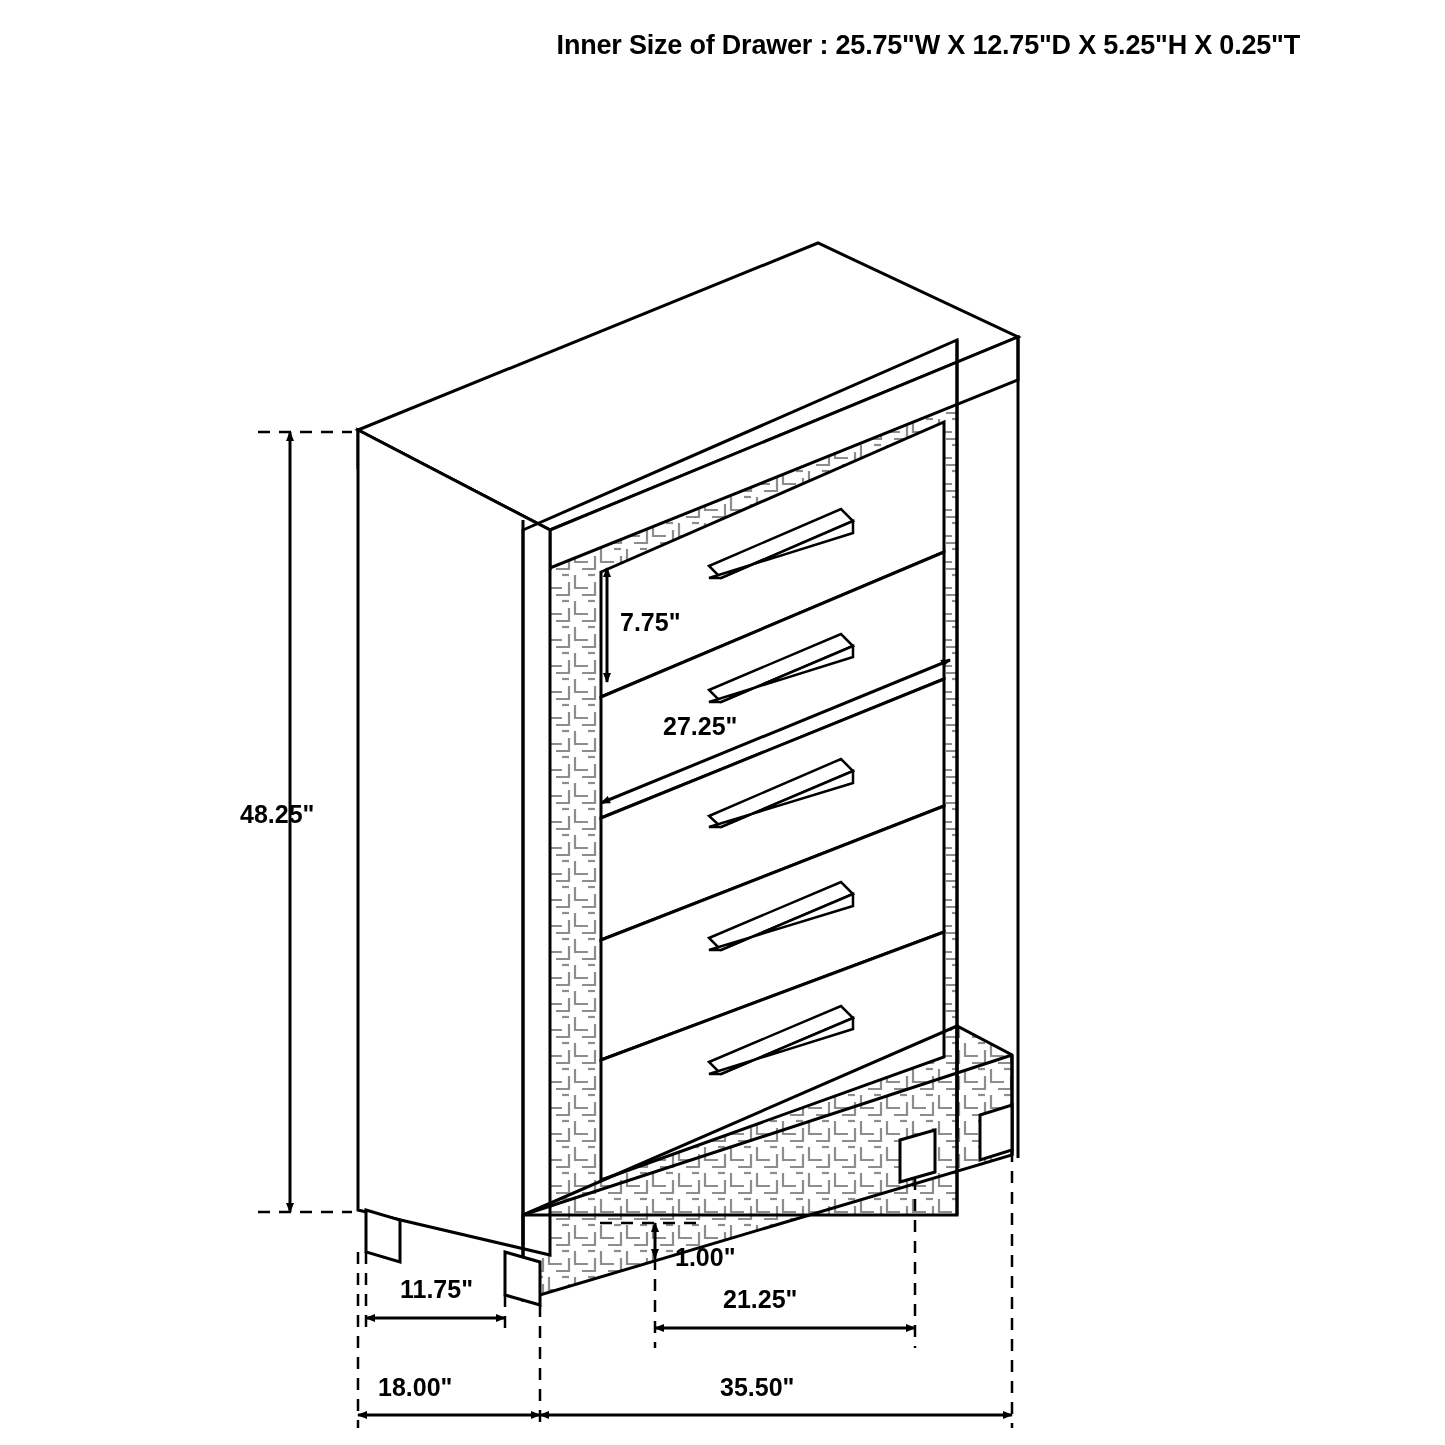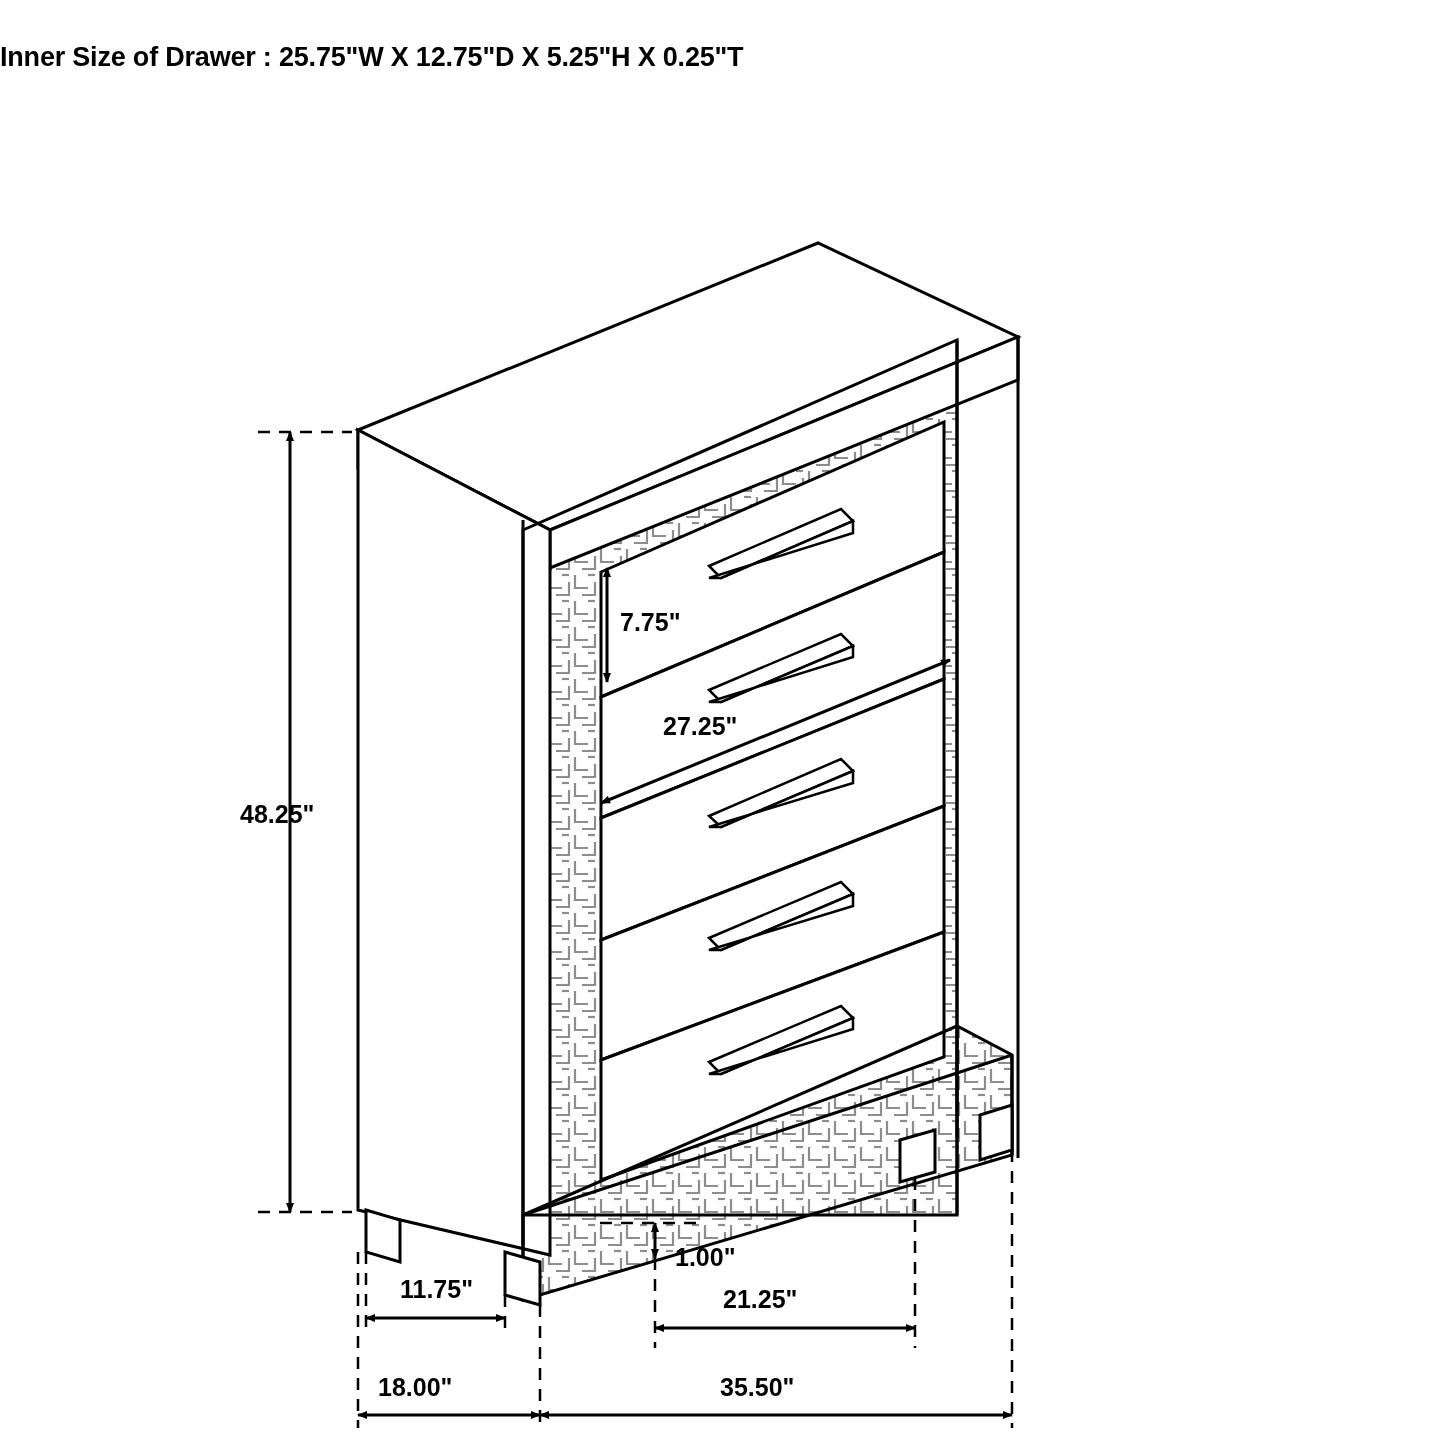--- a/index.html
+++ b/index.html
@@ -17,24 +17,24 @@
   }
   #diagram-root {
     position: absolute;
     left: 0;
     top: 0;
     width: 1445px;
     height: 1445px;
   }
   .title {
     position: absolute;
-    top: 42px;
+    top: 30px;
     left: 0;
     width: 1300px;
-    text-align: left;
+    text-align: right;
     font-size: 27px;
     font-weight: bold;
     letter-spacing: -0.2px;
   }
   svg {
     position: absolute;
     left: 0;
     top: 0;
   }
   .dim-label {

